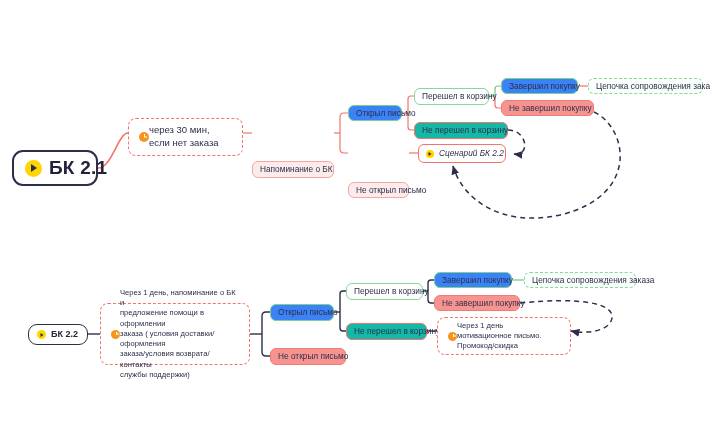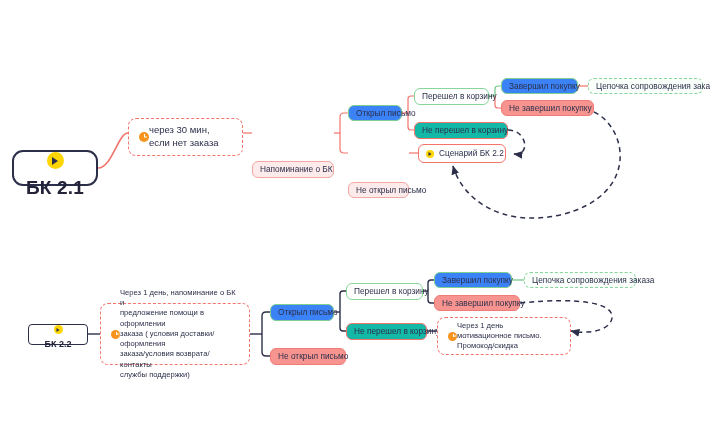--- a/index.html
+++ b/index.html
@@ -39,24 +39,23 @@
     line-height: 1.25;
   }
 
   
   .n-root {
     border: 2px solid #2c2f4a;
     background: #ffffff;
     border-radius: 11px;
     gap: 7px;
     padding: 0 11px;
-    flex-direction: column;
   }
   .n-root.big { font-size: 19px; font-weight: 700; letter-spacing: .2px; }
-  .n-root.small { font-size: 9px; font-weight: 600; border-width: 1.5px; gap: 5px; padding: 0 8px; border-radius: 4px;}
+  .n-root.small { font-size: 9px; font-weight: 600; border-width: 1.5px; gap: 5px; padding: 0 8px; border-radius: 9px;}
 
   
   .ic {
     display: inline-block;
     border-radius: 50%;
     flex: 0 0 auto;
     position: relative;
   }
   .ic-bot {
     background: #ffd502;
@@ -224,21 +223,21 @@
   </div>
 
   <div class="node pill red-fill" style="left:501px; top:100px; width:93px; height:16px;">
     <span>Не завершил покупку</span>
   </div>
 
   <div class="node pill green-dash" style="left:588px; top:78px; width:115px; height:16px;">
     <span>Цепочка сопровождения заказа</span>
   </div>
 
-  <div class="node pill scen" style="left:418px; top:144px; width:88px; height:19px;">
+  <div class="node pill scen" style="left:418px; top:144px; width:88px; height:19px;font-style:italic;">
     <span class="ic ic-bot b3"></span>
     <span>Сценарий БК 2.2</span>
   </div>
 
   <div class="node n-root small" style="left:28px; top:324px; width:60px; height:21px;">
     <span class="ic ic-bot b2"></span>
     <span>БК 2.2</span>
   </div>
 
   <div class="node n-timer" style="left:100px; top:303px; width:150px; height:62px;">

